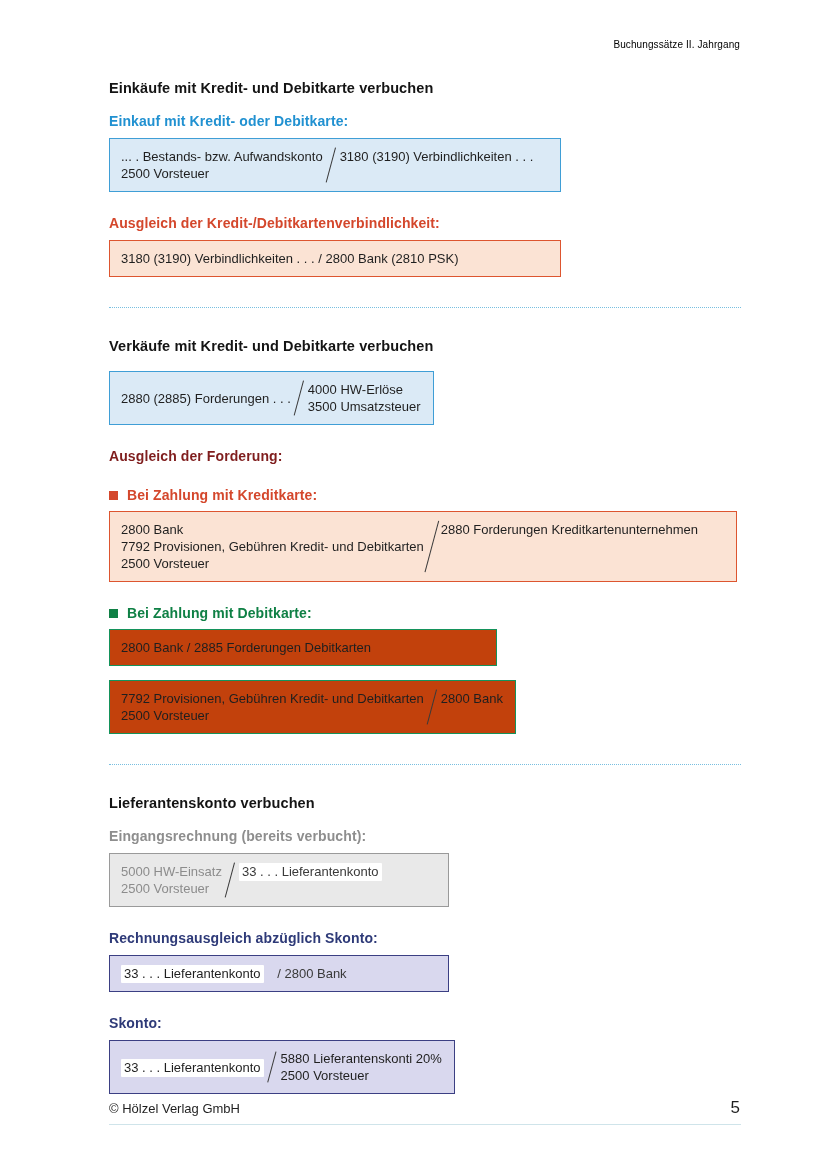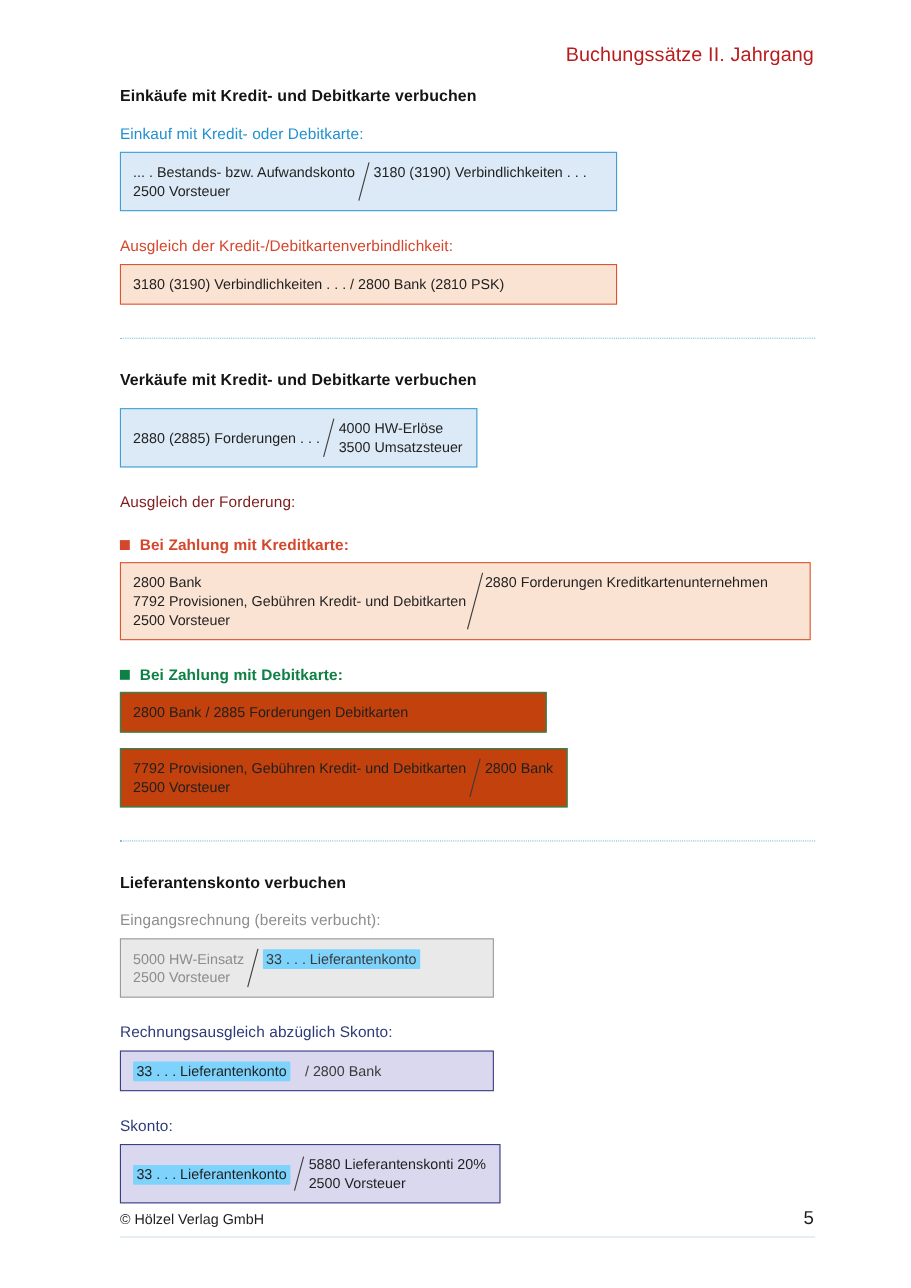--- a/index.html
+++ b/index.html
@@ -20,22 +20,22 @@
     width: 828px;
     height: 1171px;
     box-sizing: border-box;
   }
 
   
   .running-head {
     position: absolute;
     top: 39px;
     right: 88px;
-    font-size: 18px;
-    color: #b91c1c;
+    font-size: 10px;
+    color: #000000;
     letter-spacing: 0.1px;
     white-space: nowrap;
   }
 
   
   .content {
     position: absolute;
     left: 109px;
     top: 80px;
     width: 632px;
@@ -44,21 +44,21 @@
   
   h2.section-title {
     font-size: 14.5px;
     font-weight: bold;
     color: #141414;
     margin: 0 0 17px 0;
     letter-spacing: 0.1px;
   }
   h3.sub-title {
     font-size: 14px;
-    font-weight: normal;
+    font-weight: bold;
     margin: 0 0 9px 0;
     letter-spacing: 0.1px;
   }
   h3.blue   { color: #2191d1; }
   h3.orange { color: #d4472c; }
   h3.black  { color: #7f1d1d; }
   h3.grey   { color: #8e8e8e; }
   h3.navy   { color: #2e3a78; }
 
   .bullet-head {
@@ -127,21 +127,21 @@
     transform-origin: center;
   }
   .entry .slash.short::before {
     top: 1px;
     bottom: 1px;
   }
   
   .entry .side.align-mid { justify-content: center; }
 
   .hl {
-    background: #7dd3fc;
+    background: #ffffff;
     padding: 1px 3px 2px 3px;
     color: #1f1f1f;
     border-radius: 1px;
   }
   .box.grey .hl { color: #3a3a3a; }
 
   .inline-slash { color: #3a3a3a; }
 
   
   .divider-dotted {

